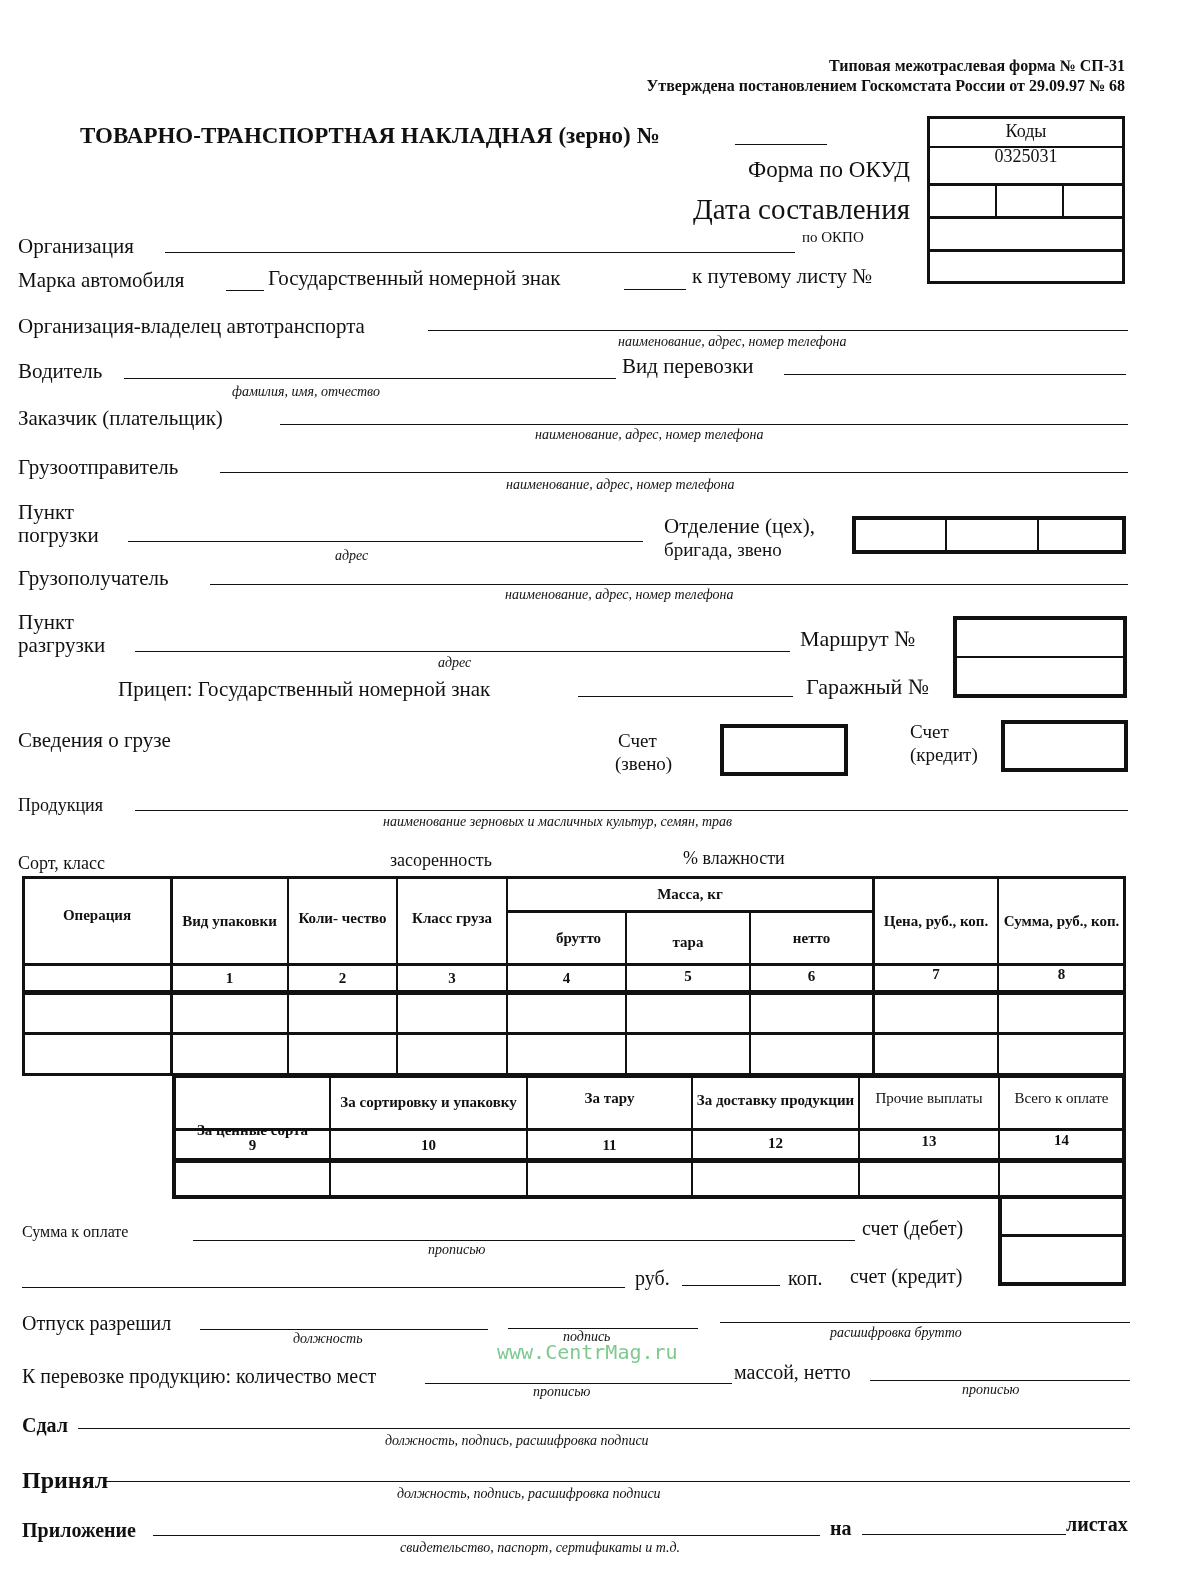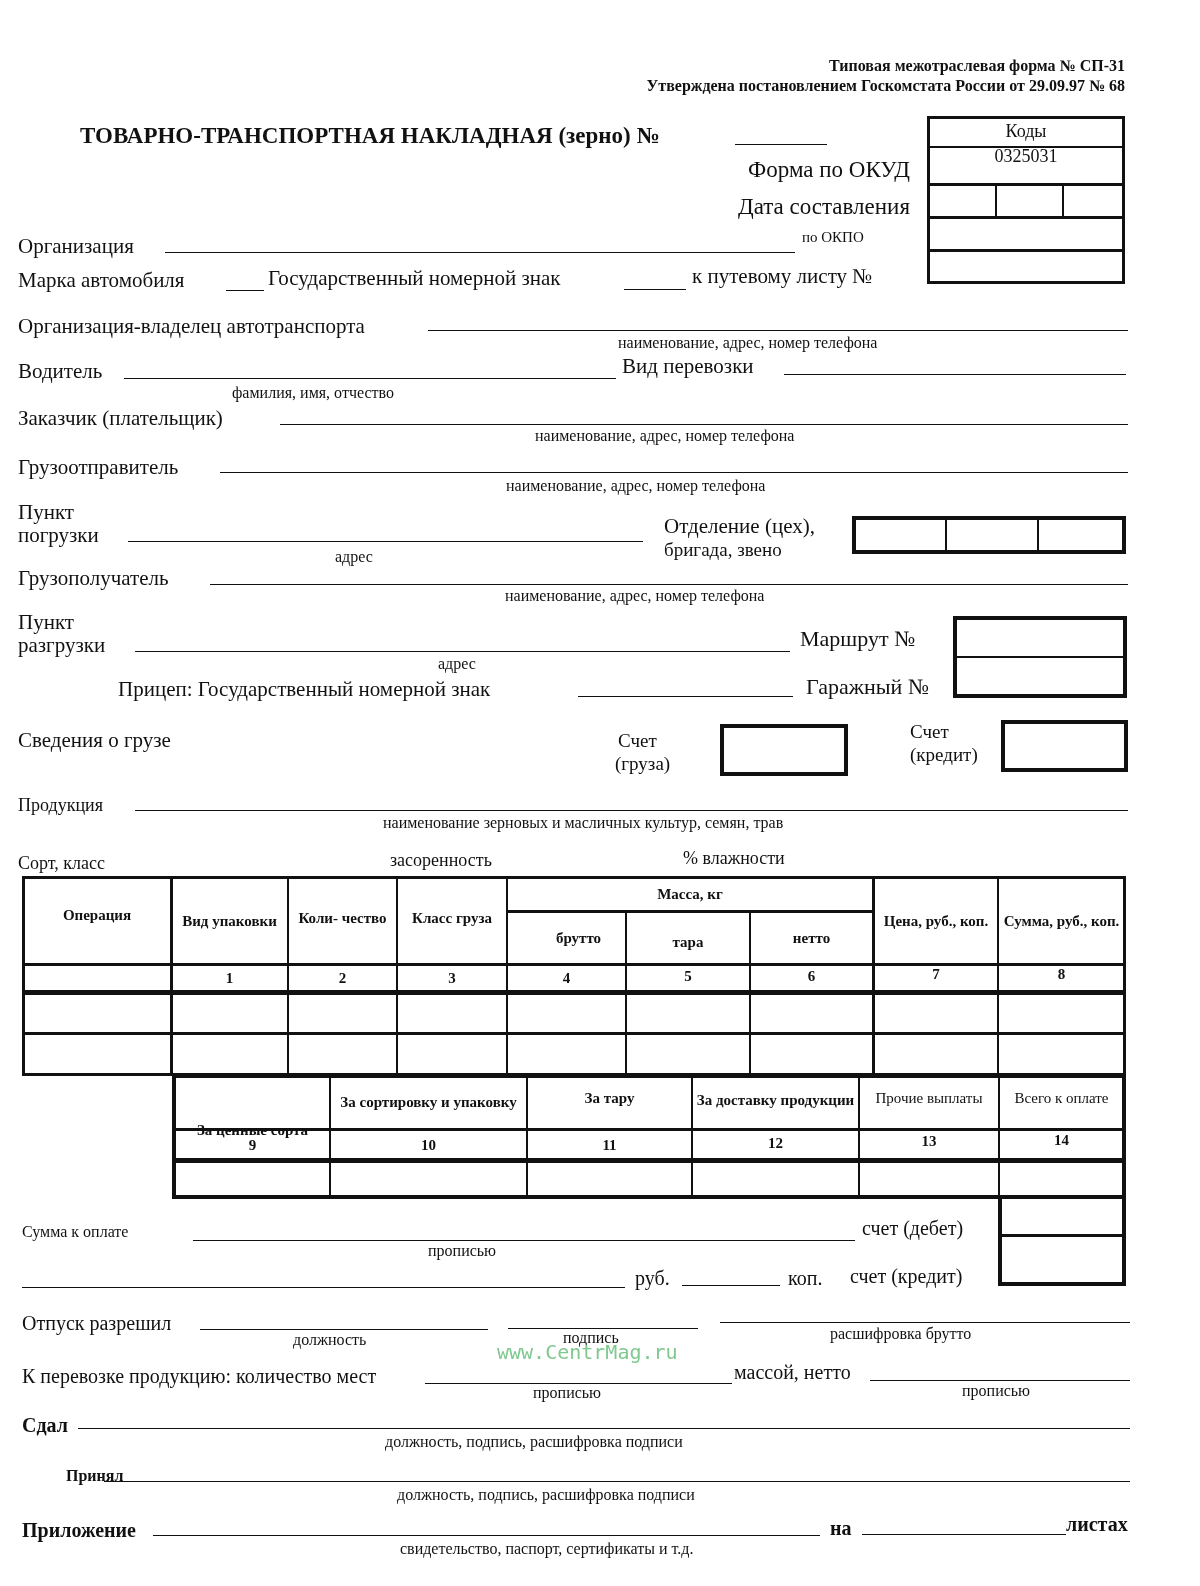--- a/index.html
+++ b/index.html
@@ -1,21 +1,21 @@
 <!DOCTYPE html>
 <html><head>
 <meta charset="utf-8">
 <style>
   html, body { margin:0; padding:0; background:#fff; }
   body { width:1200px; height:1586px; position:relative; overflow:hidden;
          font-family:"Liberation Serif", serif; color:#111; }
   .abs { position:absolute; }
   .lbl { position:absolute; font-size:21px; white-space:nowrap; line-height:1; }
   .lbl-b { font-weight:bold; }
-  .hint { position:absolute; font-size:16px; white-space:nowrap; line-height:1; }
+  .hint { position:absolute; font-size:14px; white-space:nowrap; line-height:1;font-style:italic; }
   .line { position:absolute; border-bottom:1.6px solid #111; height:0; }
   .box { position:absolute; border:3px solid #111; box-sizing:border-box; }
   .cell { position:absolute; box-sizing:border-box; display:flex; align-items:center; justify-content:center;
           text-align:center; font-size:15px; font-weight:bold; line-height:1.2; }
   .vl { position:absolute; width:0; border-left:2px solid #111; }
   .vlb { position:absolute; width:0; border-left:3px solid #111; }
   .hl { position:absolute; height:0; border-top:2px solid #111; }
   .hlb { position:absolute; height:0; border-top:3.5px solid #111; }
   .watermark { position:absolute; font-family:"DejaVu Sans Mono", monospace; font-size:20px; color:#7fc88f; }
 </style>
@@ -31,21 +31,21 @@
 <div class="cell" style="left:930px;top:119px;width:192px;height:26px;font-size:18px;font-weight:normal;">Коды</div>
 <div class="hl" style="left:930px;top:146px;width:192px;"></div>
 <div class="cell" style="left:930px;top:148px;width:192px;height:18px;font-size:18px;font-weight:normal;">0325031</div>
 <div class="hlb" style="left:930px;top:183px;width:192px;"></div>
 <div class="vl" style="left:995px;top:185px;height:32px;"></div>
 <div class="vl" style="left:1062px;top:185px;height:32px;"></div>
 <div class="hlb" style="left:930px;top:216px;width:192px;"></div>
 <div class="hlb" style="left:930px;top:249px;width:192px;"></div>
 
 <div class="lbl" style="right:290px;top:158px;font-size:23px;">Форма по ОКУД</div>
-<div class="lbl" style="right:290px;top:195px;font-size:23px;">Дата составления</div>
+<div class="lbl" style="right:290px;top:195px;font-size:29px;">Дата составления</div>
 
 <div class="lbl" style="left:18px;top:236px;">Организация</div>
 <div class="line" style="left:165px;top:252px;width:630px;"></div>
 <div class="lbl" style="left:802px;top:230px;font-size:15px;">по ОКПО</div>
 
 <div class="lbl" style="left:18px;top:270px;">Марка автомобиля</div>
 <div class="line" style="left:226px;top:290px;width:38px;"></div>
 <div class="lbl" style="left:268px;top:268px;">Государственный номерной знак</div>
 <div class="line" style="left:624px;top:289px;width:62px;"></div>
 <div class="lbl" style="left:692px;top:266px;">к путевому листу №</div>
@@ -89,21 +89,21 @@
 <div class="lbl" style="left:800px;top:628px;font-size:22px;">Маршрут №</div>
 <div class="box" style="left:953px;top:616px;width:174px;height:82px;border-width:4px;"></div>
 <div class="hl" style="left:956px;top:656px;width:168px;"></div>
 
 <div class="lbl" style="left:118px;top:679px;">Прицеп: Государственный номерной знак</div>
 <div class="line" style="left:578px;top:696px;width:215px;"></div>
 <div class="lbl" style="left:806px;top:676px;font-size:22px;">Гаражный №</div>
 
 <div class="lbl" style="left:18px;top:730px;">Сведения о грузе</div>
 <div class="lbl" style="left:618px;top:731px;font-size:19px;">Счет</div>
-<div class="lbl" style="left:615px;top:754px;font-size:19px;">(груза)</div>
+<div class="lbl" style="left:615px;top:754px;font-size:19px;">(звено)</div>
 <div class="box" style="left:720px;top:724px;width:128px;height:52px;border-width:4px;"></div>
 <div class="lbl" style="left:910px;top:722px;font-size:19px;">Счет</div>
 <div class="lbl" style="left:910px;top:745px;font-size:19px;">(кредит)</div>
 <div class="box" style="left:1001px;top:720px;width:127px;height:52px;border-width:4px;"></div>
 
 <div class="lbl" style="left:18px;top:796px;font-size:18px;">Продукция</div>
 <div class="line" style="left:135px;top:810px;width:993px;"></div>
 <div class="hint" style="left:383px;top:815px;">наименование зерновых и масличных культур, семян, трав</div>
 
 <div class="lbl" style="left:18px;top:854px;font-size:18px;">Сорт, класс</div>
@@ -199,21 +199,21 @@
 <div class="line" style="left:425px;top:1383px;width:307px;"></div>
 <div class="hint" style="left:533px;top:1385px;">прописью</div>
 <div class="lbl" style="left:734px;top:1362px;font-size:20px;">массой, нетто</div>
 <div class="line" style="left:870px;top:1380px;width:260px;"></div>
 <div class="hint" style="left:962px;top:1383px;">прописью</div>
 
 <div class="lbl lbl-b" style="left:22px;top:1415px;font-size:20px;">Сдал</div>
 <div class="line" style="left:78px;top:1428px;width:1052px;"></div>
 <div class="hint" style="left:385px;top:1434px;">должность, подпись, расшифровка подписи</div>
 
-<div class="lbl lbl-b" style="left:22px;top:1468px;font-size:16px;margin-left:44px;">Принял</div>
+<div class="lbl lbl-b" style="left:22px;top:1468px;font-size:24px;">Принял</div>
 <div class="line" style="left:104px;top:1481px;width:1026px;"></div>
 <div class="hint" style="left:397px;top:1487px;">должность, подпись, расшифровка подписи</div>
 
 <div class="lbl lbl-b" style="left:22px;top:1520px;font-size:20px;">Приложение</div>
 <div class="line" style="left:153px;top:1535px;width:667px;"></div>
 <div class="hint" style="left:400px;top:1541px;">свидетельство, паспорт, сертификаты и т.д.</div>
 <div class="lbl lbl-b" style="left:830px;top:1518px;font-size:20px;">на</div>
 <div class="line" style="left:862px;top:1534px;width:204px;"></div>
 <div class="lbl lbl-b" style="left:1066px;top:1514px;font-size:20px;">листах</div>
 

